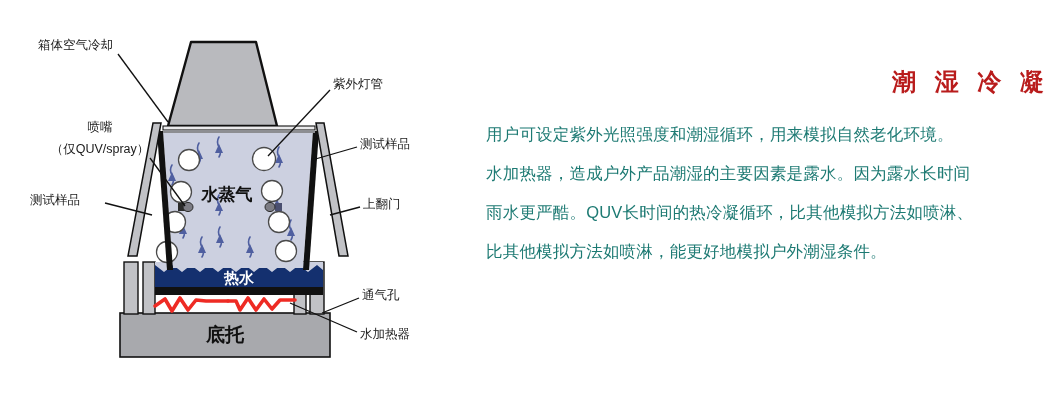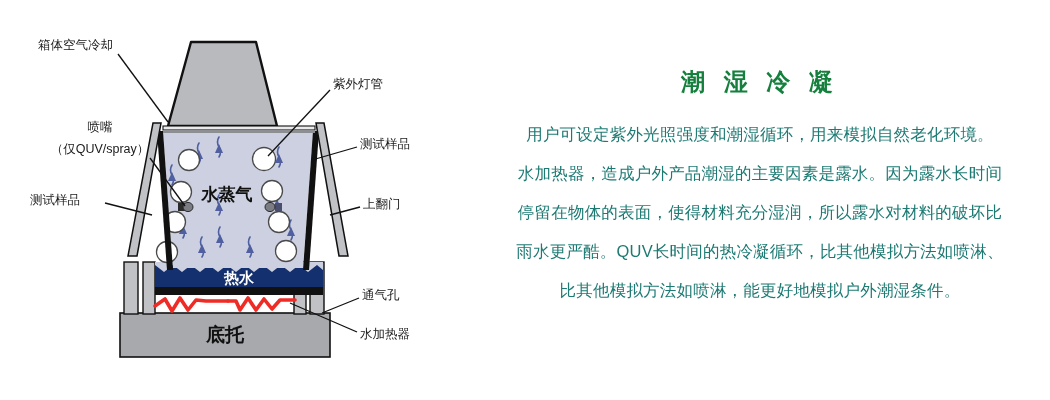--- a/index.html
+++ b/index.html
@@ -63,40 +63,39 @@
     width: 580px;
     height: 400px;
     box-sizing: border-box;
     padding: 0;
   }
   #panel-title {
     position: absolute;
     left: 0;
     top: 66px;
     width: 580px;
-    text-align: center;
+    text-align: right;
     font-size: 24px;
     font-weight: bold;
     letter-spacing: 6px;
-    color: #15803d;
+    color: #b91c1c;
     white-space: nowrap;
   }
   #panel-body {
     position: absolute;
     left: 16px;
     top: 115px;
     width: 548px;
   }
   .body-line {
     font-size: 16.5px;
     line-height: 39px;
     color: #1d7a73;
     white-space: nowrap;
     letter-spacing: 0.2px;
-    text-align: center;
   }
 </style>
 </head>
 <body>
 
 <div id="root">
 
   <div id="diagram-panel">
     <svg id="diagram-svg" viewBox="0 0 470 400" xmlns="http://www.w3.org/2000/svg">
 
@@ -249,19 +248,18 @@
       <text class="diagram-label" x="360" y="335" text-anchor="start">水加热器</text>
 
     </svg>
   </div>
 
   <div id="text-panel">
     <div id="panel-title">潮 湿 冷 凝</div>
     <div id="panel-body">
       <div class="body-line">用户可设定紫外光照强度和潮湿循环，用来模拟自然老化环境。</div>
       <div class="body-line">水加热器，造成户外产品潮湿的主要因素是露水。因为露水长时间</div>
-      <div class="body-line">停留在物体的表面，使得材料充分湿润，所以露水对材料的破坏比</div>
       <div class="body-line">雨水更严酷。QUV长时间的热冷凝循环，比其他模拟方法如喷淋、</div>
       <div class="body-line">比其他模拟方法如喷淋，能更好地模拟户外潮湿条件。</div>
     </div>
   </div>
 
 </div>
 
 </body></html>

